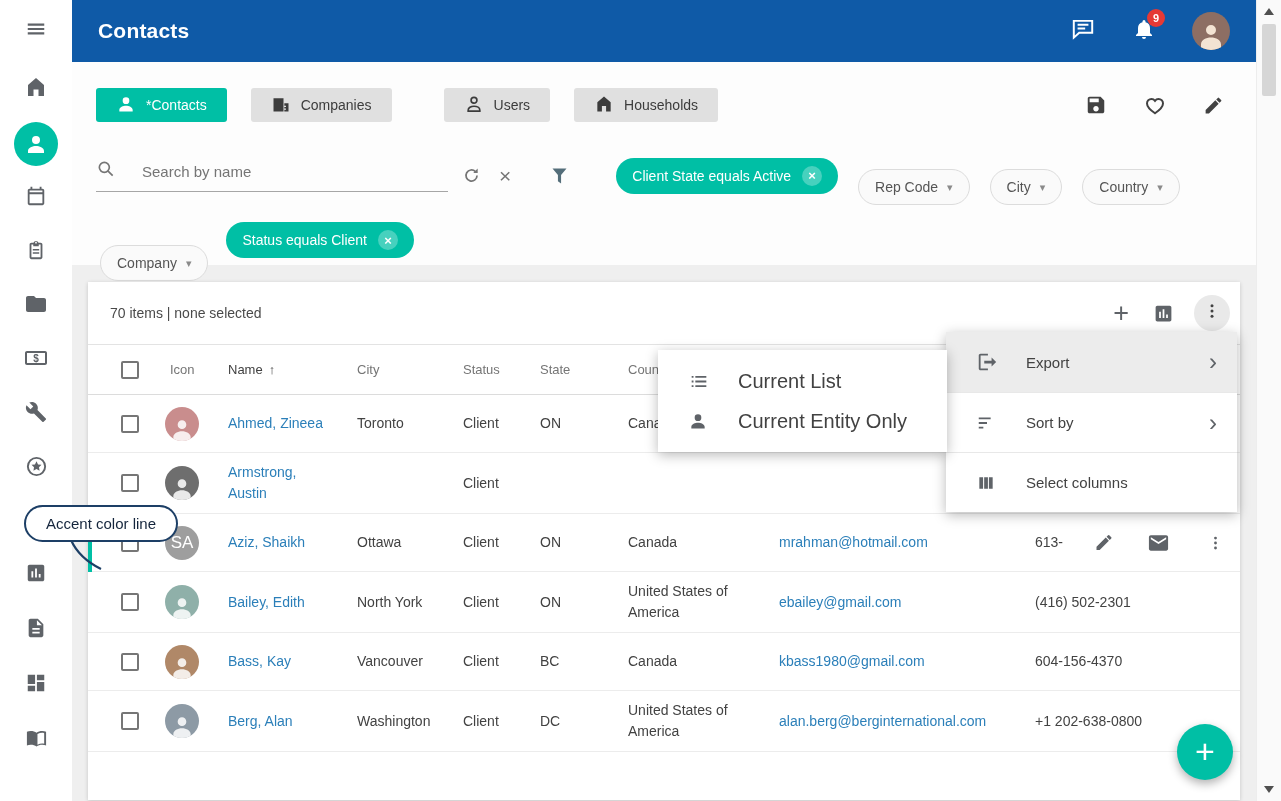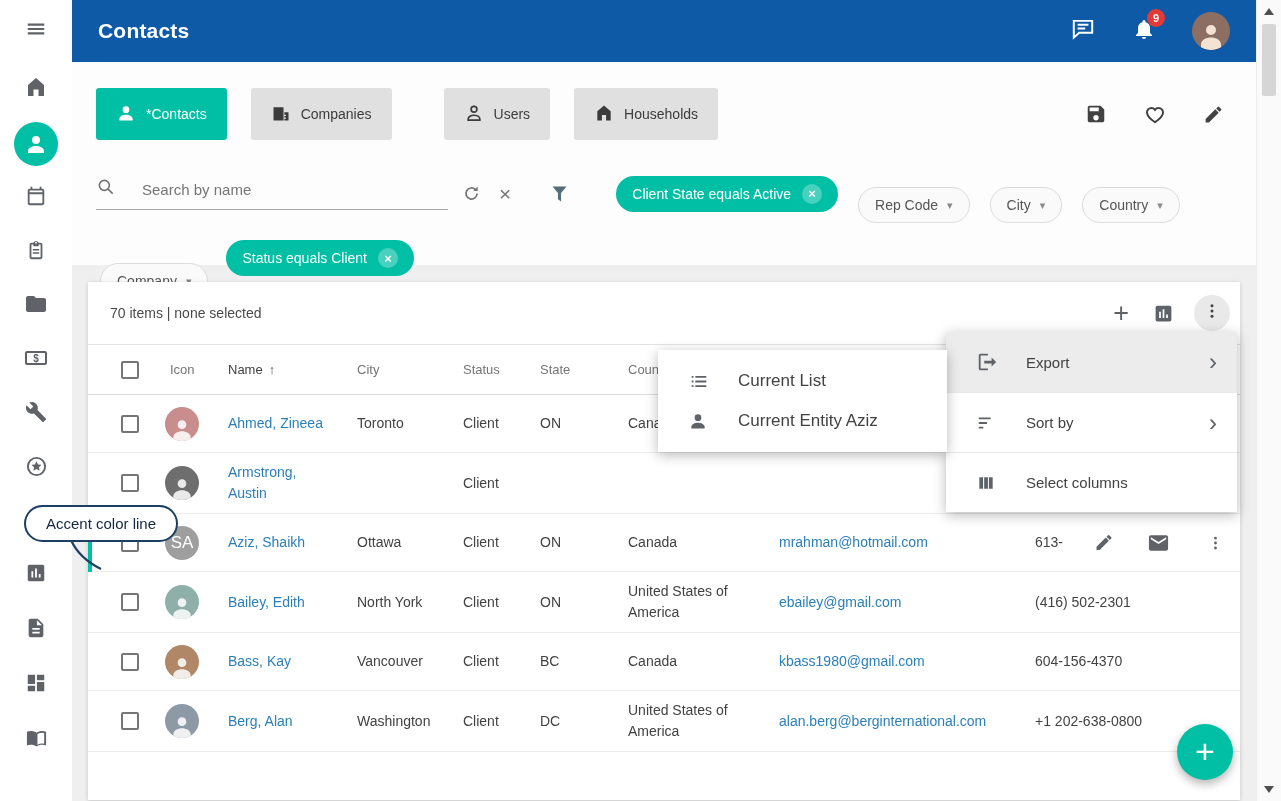--- a/index.html
+++ b/index.html
@@ -24,21 +24,21 @@
   .topnav{position:absolute;left:72px;top:0;width:1184px;height:62px;background:var(--header-blue);display:flex;align-items:center;padding:0 26px;z-index:10;}
   .app-title{color:#fff;font-size:21px;font-weight:bold;letter-spacing:.2px;}
   .topnav-icons{margin-left:auto;display:flex;align-items:center;gap:36px;}
   .topnav-icons .icon-btn{position:relative;display:flex;align-items:center;justify-content:center;cursor:pointer;}
   .badge{position:absolute;top:-8px;right:-9px;min-width:18px;height:18px;border-radius:9px;background:var(--badge-red);color:#fff;font-size:11px;font-weight:bold;display:flex;align-items:center;justify-content:center;padding:0 4px;}
   .user-avatar{width:38px;height:38px;border-radius:50%;background:#8d6e63;display:flex;align-items:flex-end;justify-content:center;overflow:hidden;cursor:pointer;}
 
   
   .topbar{position:absolute;left:72px;top:62px;width:1184px;height:203px;background:#fdfdfd;z-index:5;}
   .tabs-row{display:flex;align-items:center;padding:26px 32px 0 24px;}
-  .tab{height:52px;display:flex;align-items:center;gap:10px;padding:0 20px;background:#e0e0e0;border-radius:3px;color:#3c3c3c;font-size:14px;font-weight:500;margin-right:24px;cursor:pointer;white-space:nowrap;}
+  .tab{height:34px;display:flex;align-items:center;gap:10px;padding:0 20px;background:#e0e0e0;border-radius:3px;color:#3c3c3c;font-size:14px;font-weight:500;margin-right:24px;cursor:pointer;white-space:nowrap;}
   .tab svg{fill:currentColor;}
   .tab.active{background:var(--accent);color:#fff;}
   .tab.users{margin-left:28px;}
   .toolbar-actions{margin-left:auto;display:flex;align-items:center;gap:36px;}
   .toolbar-actions span{display:flex;cursor:pointer;}
 
   .search-row{display:flex;align-items:center;margin:24px 0 0 24px;}
   .search-underline{width:352px;display:flex;align-items:center;gap:24px;border-bottom:1px solid #a6a6a6;padding-bottom:8px;}
   .search-underline input{border:0;outline:0;background:transparent;flex:1;font-size:15px;color:#424242;font-family:inherit;}
   .search-underline input::placeholder{color:#757575;}
@@ -83,21 +83,21 @@
 
   
   .menu-panel{position:absolute;left:946px;top:332px;width:291px;background:#fff;box-shadow:0 3px 12px rgba(0,0,0,.28);z-index:40;}
   .menu-item{height:60px;display:flex;align-items:center;padding:0 20px 0 30px;font-size:15px;color:#424242;cursor:pointer;}
   .menu-item + .menu-item{border-top:1px solid #e8e8e8;}
   .menu-item.highlighted{background:#ececec;}
   .mi-icon{width:24px;margin-right:26px;display:flex;}
   .mi-icon svg{fill:#5f6368;}
   .mi-chevron{margin-left:auto;font-size:24px;color:#5f6368;line-height:1;}
   .submenu-panel{position:absolute;left:658px;top:350px;width:289px;background:#fff;box-shadow:0 3px 12px rgba(0,0,0,.28);z-index:41;padding:11px 0;}
-  .submenu-item{height:40px;display:flex;align-items:center;padding:0 20px 0 30px;font-size:17px;color:#424242;cursor:pointer;}
+  .submenu-item{height:40px;display:flex;align-items:center;padding:0 20px 0 30px;font-size:20px;color:#424242;cursor:pointer;}
 
   
   .fab{position:absolute;left:1177px;top:724px;width:56px;height:56px;border-radius:50%;background:var(--accent);color:#fff;display:flex;align-items:center;justify-content:center;box-shadow:0 4px 10px rgba(0,0,0,.3);z-index:45;cursor:pointer;}
   .fab span{font-size:34px;font-weight:300;line-height:1;margin-top:-3px;}
 
   
   .callout{position:absolute;left:24px;top:505px;z-index:60;}
   .callout-bubble{height:37px;display:inline-flex;align-items:center;padding:0 20px;border:2px solid #1d3f66;border-radius:19px;background:#fff;font-size:15px;color:#14253c;white-space:nowrap;}
   .callout-tail{position:absolute;left:44px;top:35px;}
 
@@ -519,21 +519,21 @@
           </svg>
         </span>
       <span class="mi-label">Current List</span>
     </div>
     <div class="submenu-item">
       <span class="mi-icon">
           <svg width="20" height="20" viewBox="0 0 24 24" fill="#757575">
             <path d="M12 12a4 4 0 1 0-4-4 4 4 0 0 0 4 4zm0 2c-3.3 0-8 1.7-8 5v2h16v-2c0-3.3-4.7-5-8-5z"></path>
           </svg>
         </span>
-      <span class="mi-label">Current Entity Aziz</span>
+      <span class="mi-label">Current Entity Only</span>
     </div>
   </div>
 
   <div class="fab">
     <span>+</span>
   </div>
 
   <div class="callout">
     <span class="callout-bubble">Accent color line</span>
     <svg class="callout-tail" width="36" height="32" viewBox="0 0 36 32">

